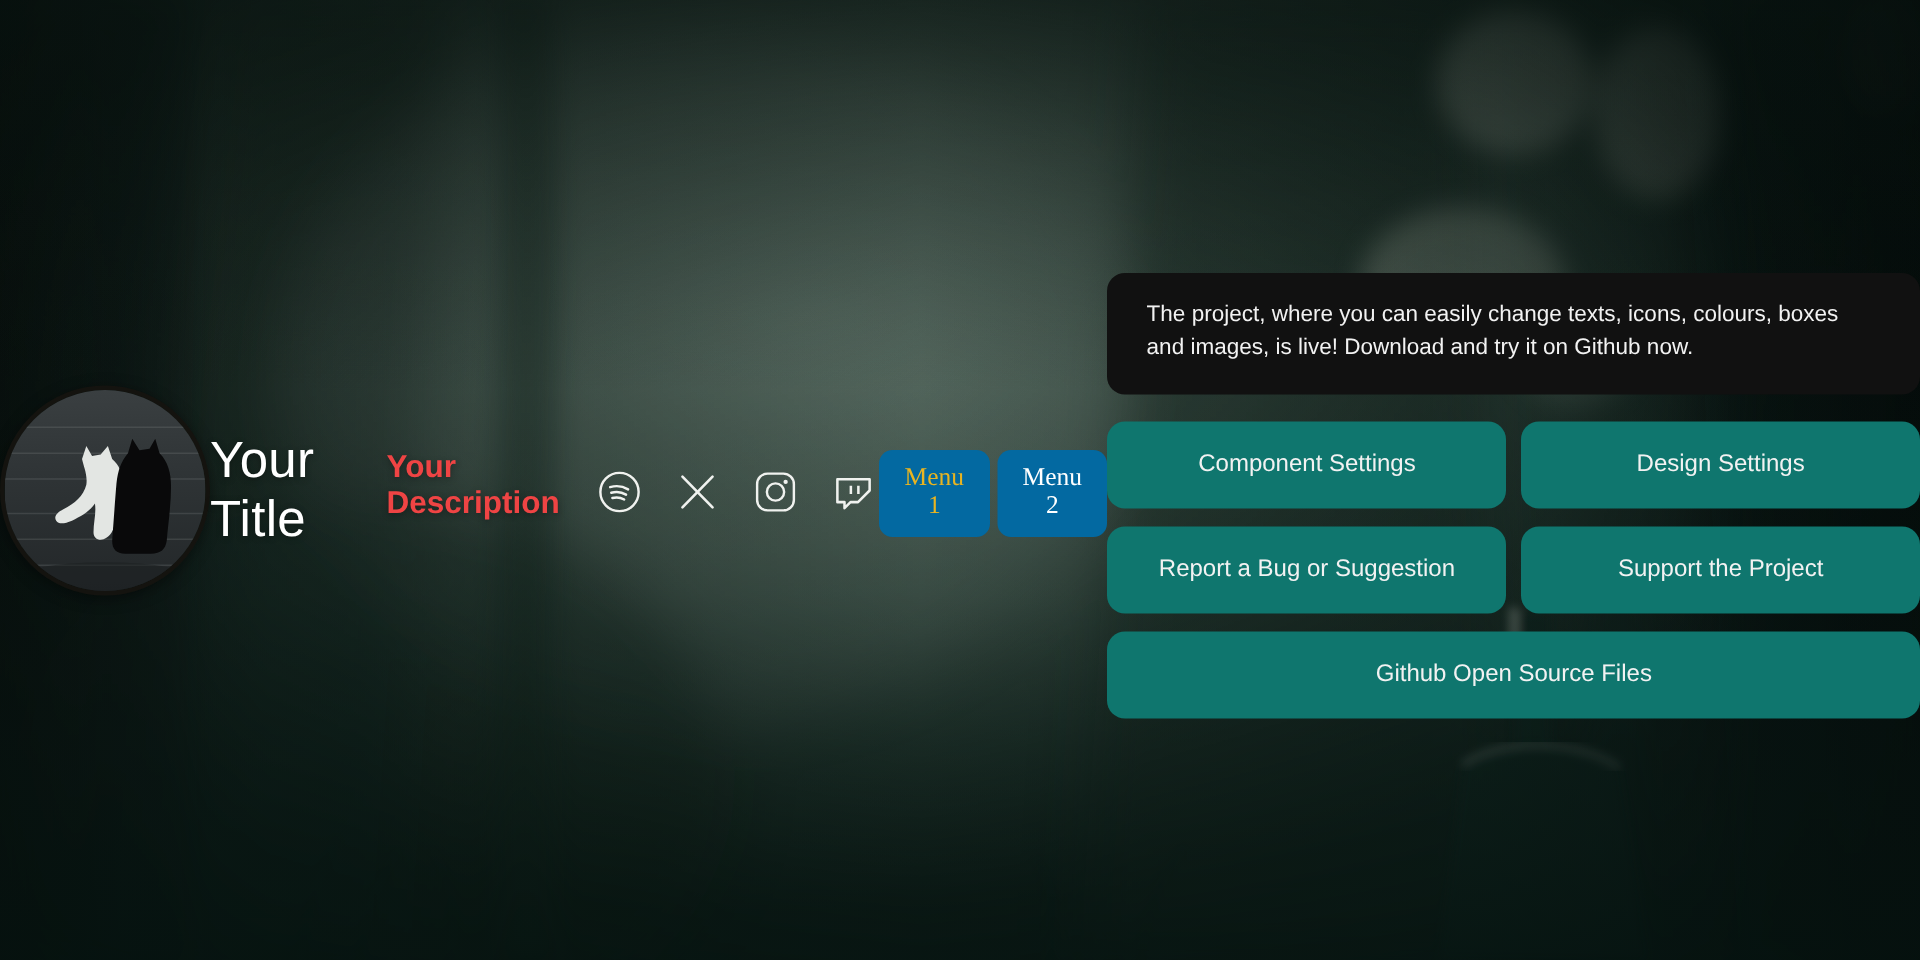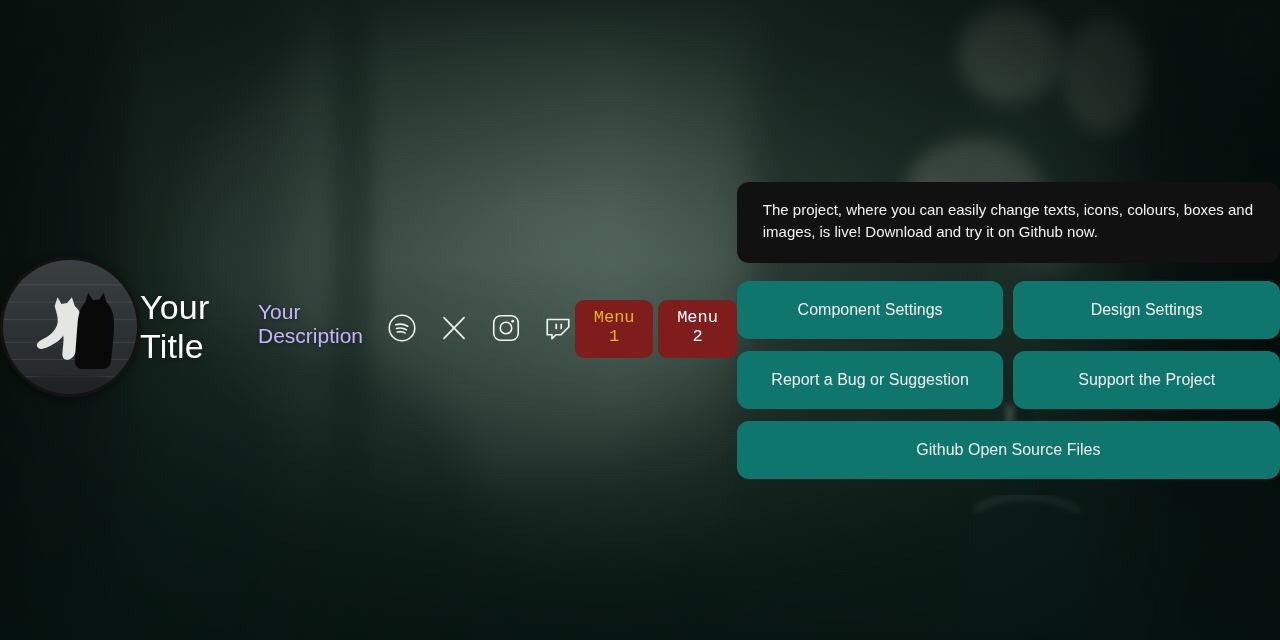--- a/index.html
+++ b/index.html
@@ -30,45 +30,45 @@
   .avatar svg { display:block; width:100%; height:100%; }
 
   .title {
     margin-top:14px;
     font-size:34px; font-weight:400; letter-spacing:.2px;
     color:#ffffff; line-height:1.15;
     text-shadow:0 1px 4px rgba(0,0,0,.35);
   }
   .desc {
     margin-top:8px;
-    font-size:21px; font-weight:400;
-    color:#c4b5fd;
+    font-size:21px; font-weight:700;
+    color:#ef4444;
     text-shadow:0 1px 4px rgba(0,0,0,.35);
   }
 
   .socials {
     margin-top:16px;
     display:flex; gap:18px; align-items:center;
   }
   .social {
     width:34px; height:34px; display:flex;
     align-items:center; justify-content:center;
     cursor:pointer;
   }
   .social svg { display:block; }
 
   .menus {
     margin-top:18px;
     display:flex; gap:5px;
   }
   .menu-btn {
-    background:#7f1d1d;
+    background:#0369a1;
     border:none; border-radius:9px;
     padding:9px 17px 11px;
-    font-family:Liberation Mono, monospace;
+    font-family:Liberation Serif, serif;
     font-size:17px; color:#ffffff;
     cursor:pointer; line-height:1.1;
   }
   .menu-btn.active { color:#e8b421; }
 
   .panel-stack {
     margin-top:20px;
     width:656px;
     display:flex; flex-direction:column; gap:18px;
   }

